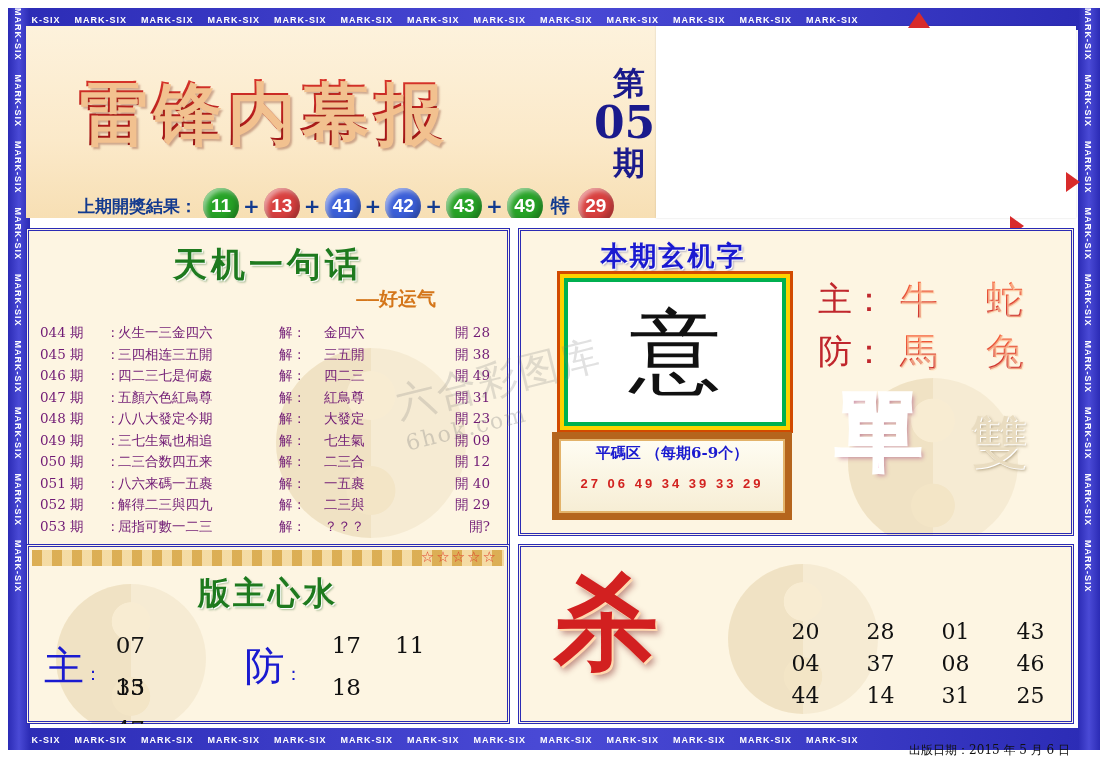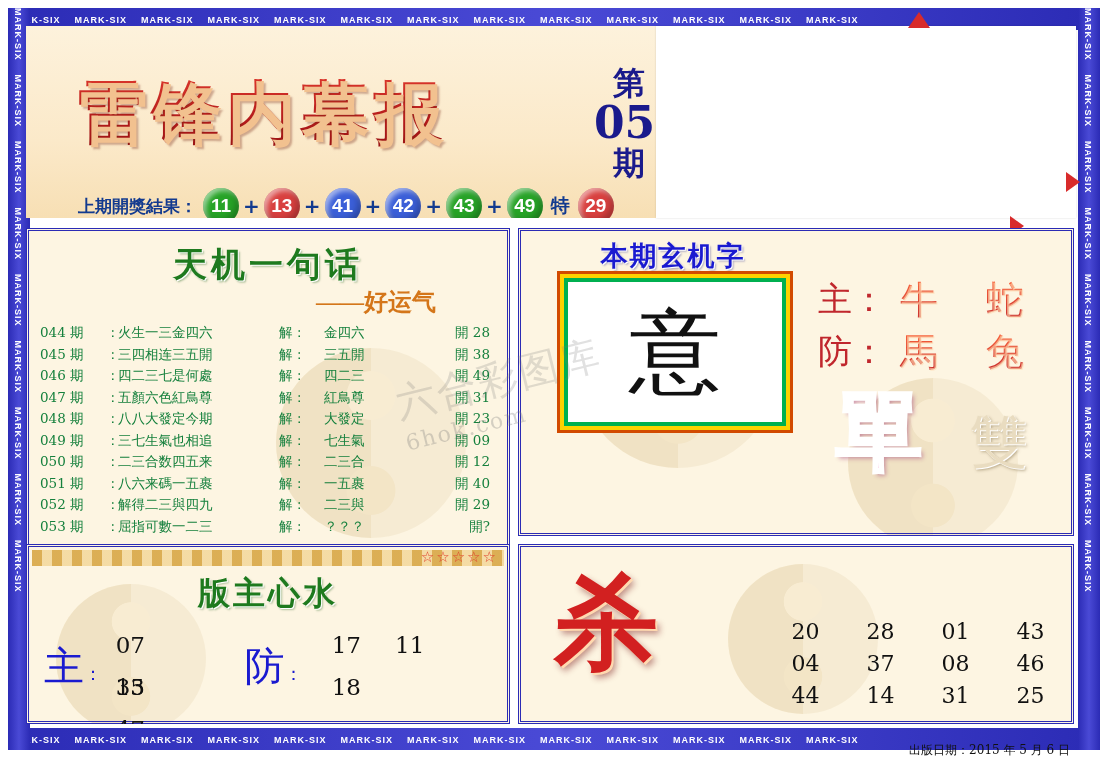--- a/index.html
+++ b/index.html
@@ -145,30 +145,30 @@
   .panelA{left:26px;top:228px;width:484px;height:352px;}
   .panelA-title{
     position:absolute;left:0;top:14px;width:100%;text-align:center;
     font-family:"DejaVu Serif","Liberation Serif",serif;
     font-size:34px;font-weight:bold;letter-spacing:4px;
     color:#1e7a1e;
     text-shadow:1px 1px 0 #fff, 2px 2px 2px rgba(0,80,0,.35);
   }
   .panelA-sub{
     position:absolute;right:74px;top:58px;
-    font-family:Liberation Serif, serif;
-    font-size:24px;color:#d4761a;font-weight:bold;
+    font-family:Liberation Mono, monospace;
+    font-size:19px;color:#d4761a;font-weight:bold;
   }
   .rows{
     position:absolute;left:14px;top:96px;right:10px;
   }
   .rowline{
     display:flex;align-items:baseline;
     font-family:"DejaVu Serif","Liberation Serif",serif;
-    font-size:13.5px;color:#15803d;
+    font-size:13.5px;color:#701a75;
     height:21.5px;
   }
   .c-per{width:66px;}
   .c-col{width:12px;text-align:center;}
   .c-txt{width:148px;}
   .c-jie{width:40px;text-align:right;padding-right:4px;}
   .c-ans{width:104px;padding-left:14px;}
   .c-kai{width:62px;text-align:right;}
 
   
@@ -446,20 +446,24 @@
   <div class="panel panelB">
     <div class="taiji" style="left:60px;top:40px;width:200px;height:200px;"></div>
     <div class="taiji" style="left:330px;top:150px;width:170px;height:170px;"></div>
     <div class="panel-border"></div>
     <div class="panelB-title">本期玄机字</div>
 
     <div class="xuanji-box">
       <span class="xuanji-char">意</span>
     </div>
 
+    <div class="pingma-box">
+      <div class="pingma-title">平碼区 （每期6-9个）</div>
+      <div class="pingma-nums">27  06  49  34  39  33  29</div>
+    </div>
 
     <div class="zhu-fang">
       <div class="zf-line">
         <span class="zf-lab">主：</span>
         <span class="zf-v">牛</span>
         <span class="zf-v">蛇</span>
       </div>
       <div class="zf-line">
         <span class="zf-lab">防：</span>
         <span class="zf-v">馬</span>

